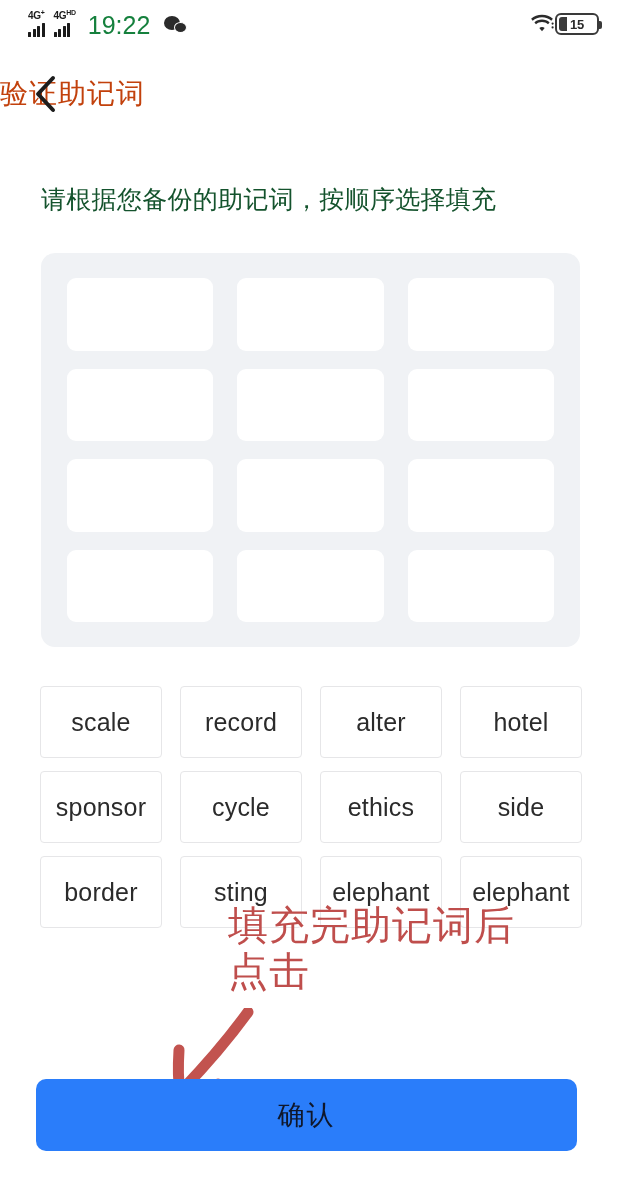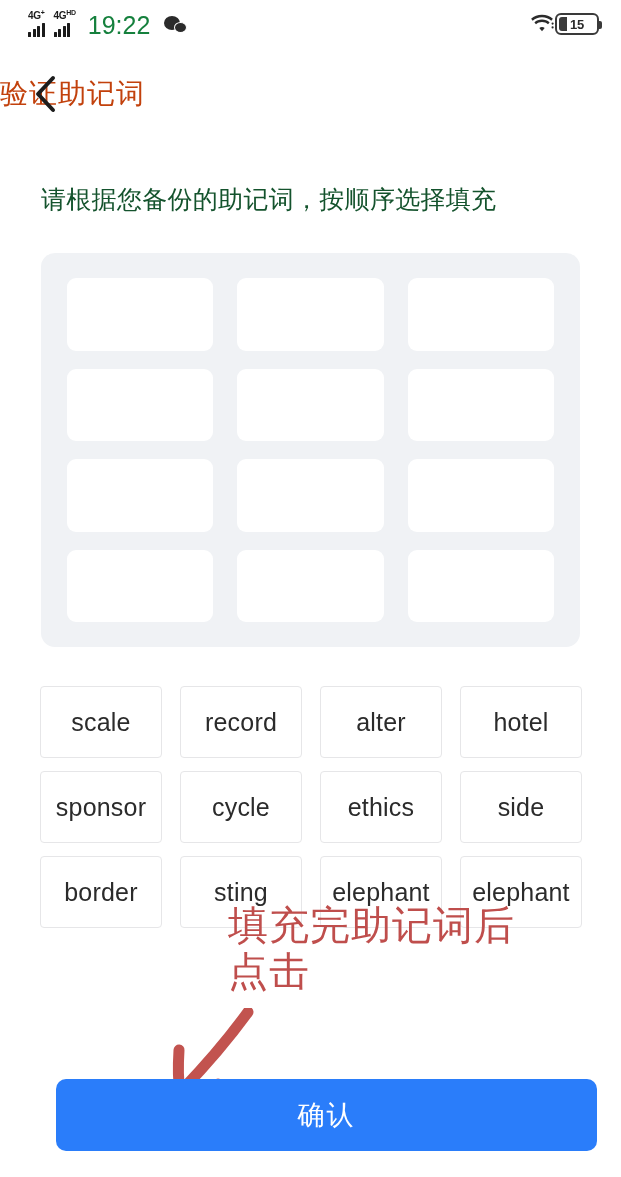--- a/index.html
+++ b/index.html
@@ -241,28 +241,28 @@
     top: 1008px;
     left: 152px;
     width: 130px;
     height: 100px;
     pointer-events: none;
   }
 
   
   .confirm-btn {
     position: absolute;
-    left: 56px;
+    left: 36px;
     top: 1079px;
     width: 541px;
     height: 72px;
     background: #2a7dfa;
     border: none;
     border-radius: 10px;
-    color: #ffffff;
+    color: #0f172a;
     font-size: 27px;
     font-family: "Liberation Sans", "DejaVu Sans", sans-serif;
     letter-spacing: 2px;
     cursor: pointer;
   }
 </style>
 </head>
 <body>
 
 <div id="app">

